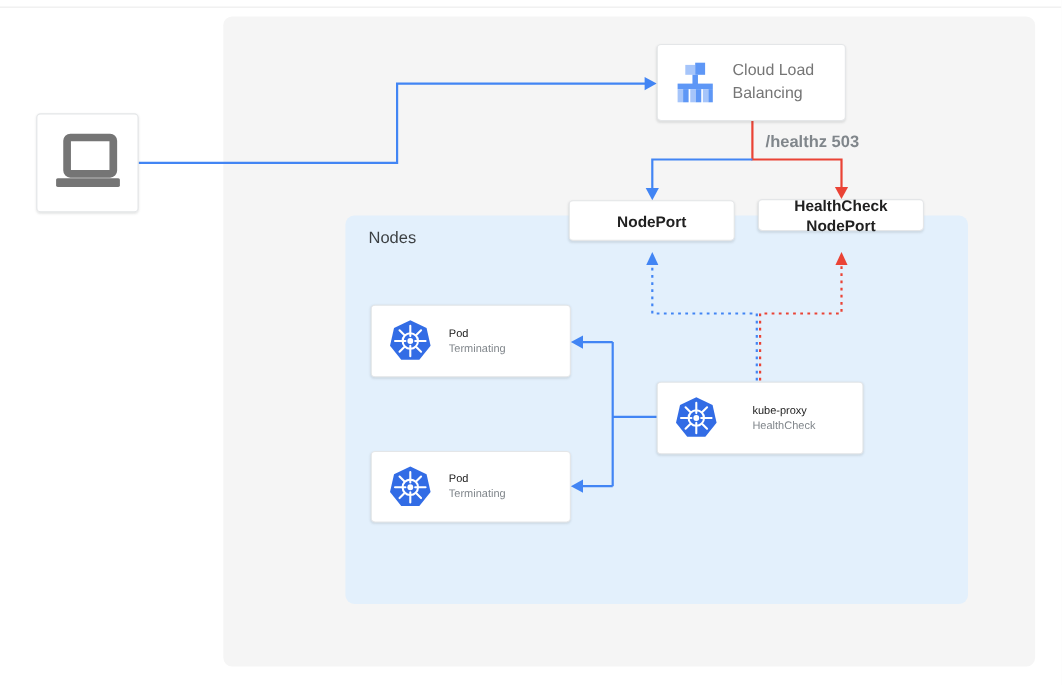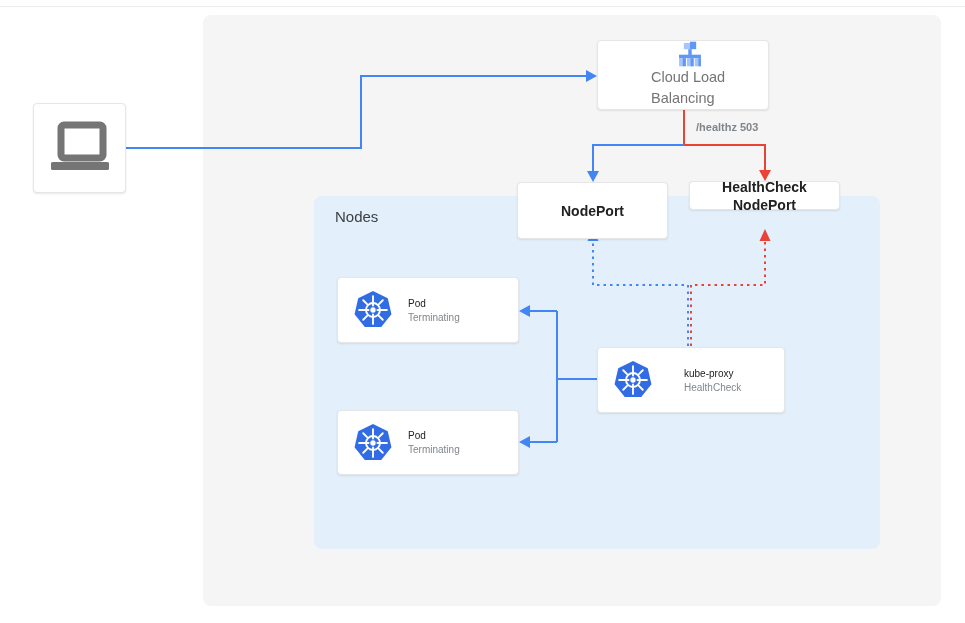--- a/index.html
+++ b/index.html
@@ -15,33 +15,33 @@
   .stage{position:relative;width:965px;height:623px;background:#fff;overflow:hidden;}
   .top-rule{position:absolute;left:0;top:6px;width:965px;height:1px;background:#ECECEC;}
   .canvas{position:absolute;left:203px;top:15px;width:738px;height:591px;background:var(--canvas);border-radius:8px;}
   .nodes-group{position:absolute;left:275px;top:196px;width:566px;height:353px;background:var(--nodes-bg);border-radius:8px;margin-left:39px;}
   .nodes-label{position:absolute;left:21px;top:12px;font-size:15px;color:var(--label-text);}
   svg.wires{position:absolute;left:0;top:0;width:965px;height:623px;pointer-events:none;}
 
   .box{position:absolute;background:#fff;border:1px solid var(--box-border);border-radius:4px;
        box-shadow:0 1px 2px rgba(60,64,67,.12);display:flex;align-items:center;}
   .client-box{left:33px;top:103px;width:93px;height:90px;justify-content:center;}
-  .clb-box{left:597px;top:40px;width:172px;height:70px;padding-left:13px;flex-direction:column;}
+  .clb-box{left:597px;top:40px;width:172px;height:70px;padding-left:13px;}
   .clb-text{margin-left:13px;font-size:14.5px;line-height:21px;color:var(--icon-gray);width:90px;}
   .port-box{justify-content:center;text-align:center;font-weight:bold;font-size:14px;color:var(--title-text);line-height:18px;}
-  .nodeport-box{left:517px;top:182px;width:151px;height:57px;}
+  .nodeport-box{left:517px;top:182px;width:151px;height:37px;}
   .hc-box{left:689px;top:181px;width:151px;height:29px;}
   .hc-box span{display:inline-block;width:110px;}
   .entity-box .texts{margin-left:15px;}
   .entity-box .title{font-size:10px;color:var(--title-text);}
   .entity-box .subtitle{font-size:10px;color:var(--muted-text);margin-top:3px;}
   .pod1-box{left:337px;top:277px;width:182px;height:66px;padding-left:15px;}
   .pod2-box{left:337px;top:410px;width:182px;height:65px;padding-left:15px;}
   .kproxy-box{left:597px;top:347px;width:188px;height:66px;padding-left:15px;gap:16px;}
-  .healthz{position:absolute;left:696px;top:121px;font-size:11px;font-weight:bold;color:var(--muted-text);}
+  .healthz{position:absolute;left:696px;top:121px;font-size:15px;font-weight:bold;color:var(--muted-text);}
   .k8s-icon{width:40px;height:40px;flex:0 0 40px;}
 </style>
 </head>
 <body>
 
 <div class="stage">
   <div class="top-rule"></div>
   <div class="canvas"></div>
 
   <div class="nodes-group">

